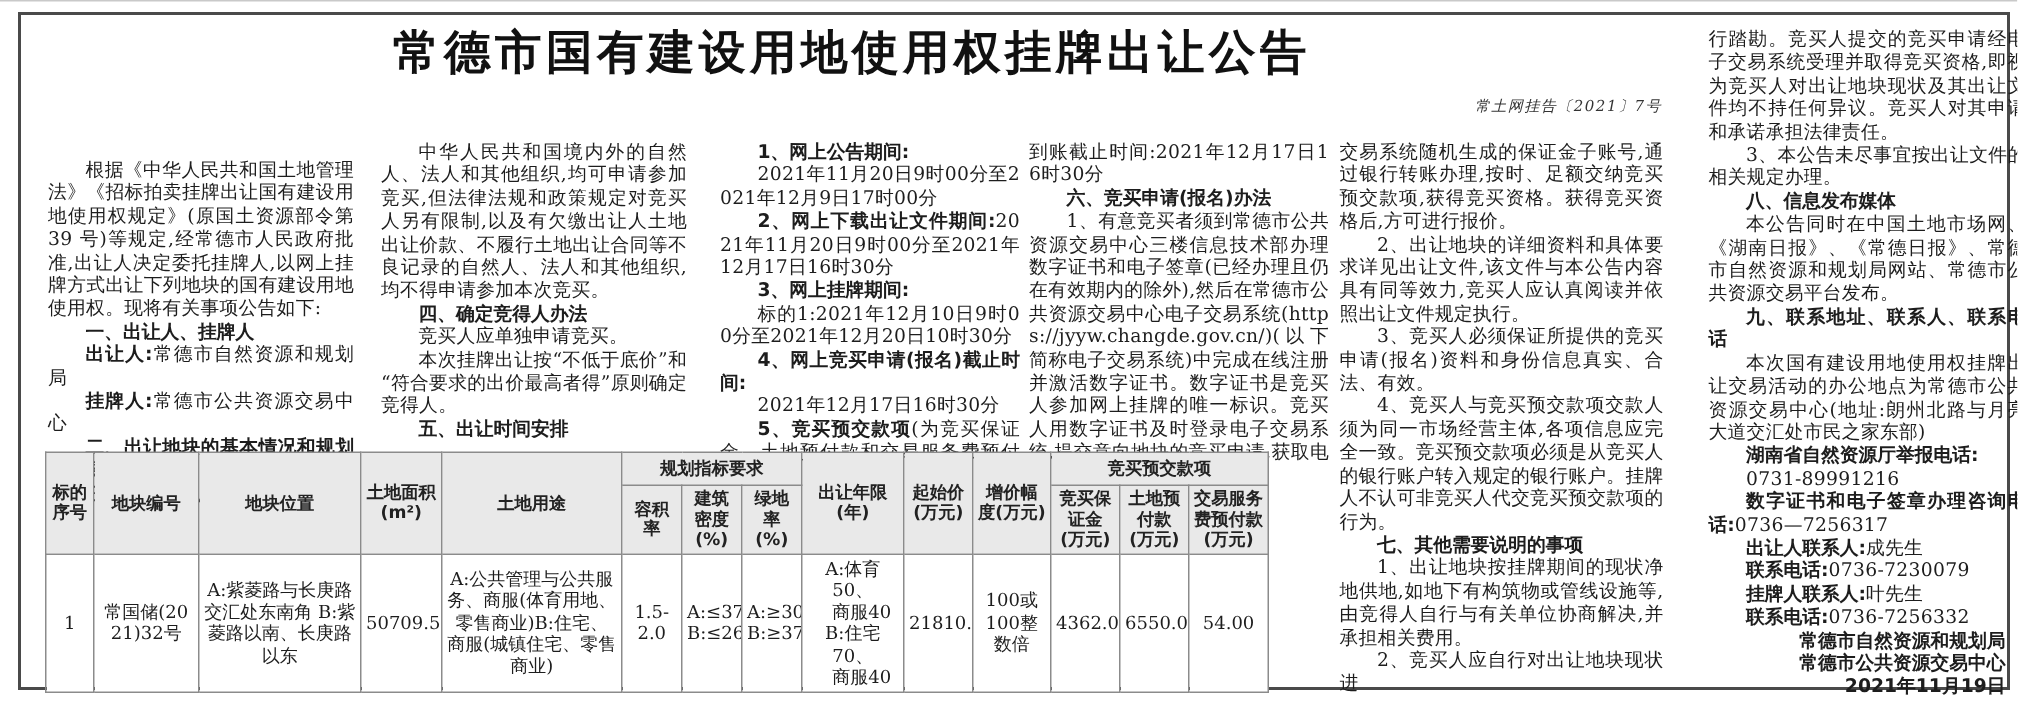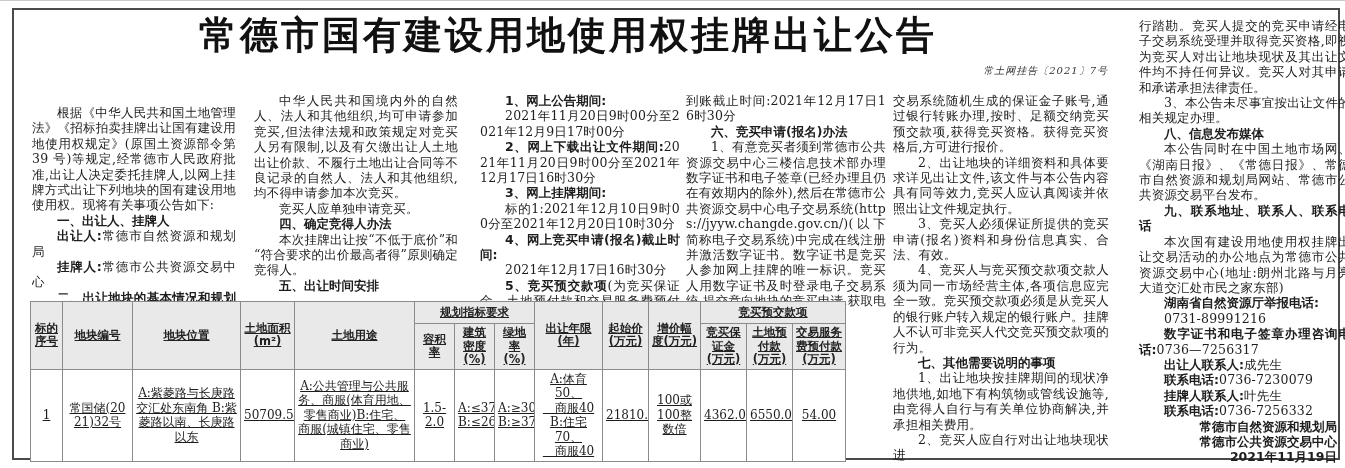--- a/index.html
+++ b/index.html
@@ -2,39 +2,39 @@
 <html lang="zh"><head>
 <meta charset="utf-8">
 <style>
   html,body{margin:0;padding:0;background:#fff;}
   #page{position:relative;width:1345px;height:468px;background:#fff;overflow:hidden;
         font-family:"DejaVu Serif","Liberation Serif",serif;color:#1d1d1d;}
   .hairline-top{position:absolute;left:0;top:0;width:1345px;height:1px;background:#c9c9c9;}
   .frame{position:absolute;left:12px;top:8px;width:1324px;height:448px;border:2px solid #4a4a4a;background:#fff;}
   .title{position:absolute;left:30px;top:12px;width:1076px;text-align:center;
          font-family:"DejaVu Sans","Liberation Sans",sans-serif;font-weight:bold;
-         font-size:38px;line-height:46px;letter-spacing:3px;color:#111;}
+         font-size:31px;line-height:46px;letter-spacing:3px;color:#111;}
   .docnum{position:absolute;left:32px;top:64px;width:1076px;text-align:right;
           font-style:italic;font-size:10px;color:#333;letter-spacing:1px;}
   .tcol{position:absolute;font-size:12.5px;line-height:15.4px;text-align:justify;
         word-break:break-all;letter-spacing:0.2px;}
   .tcol p{margin:0;padding:0;}
   .para.indent{text-indent:2em;}
   .para.flush{text-indent:0;}
   .para.right{text-align:right;text-indent:0;padding-right:14px;}
   .b{font-weight:bold;font-family:"DejaVu Sans","Liberation Sans",sans-serif;letter-spacing:0;}
   #col-1{left:32px;top:105px;width:204px;height:204px;}
   #col-2{left:254px;top:93px;width:204px;height:204px;}
   #col-3{left:480px;top:93px;width:200px;height:204px;}
   #col-4{left:686px;top:93px;width:200px;height:204px;}
   #col-5{left:893px;top:93px;width:216px;height:362px;}
   #col-6{left:1120px;top:18px;width:212px;height:432px;margin-left:19px;}
   .land-table{position:absolute;left:30px;top:301px;width:815px;border-collapse:collapse;
               table-layout:fixed;font-size:12px;line-height:14.5px;}
-  .land-table th,.land-table td{border:1px solid #8b8b8b;padding:2px 3px;overflow:hidden;text-decoration:underline;}
+  .land-table th,.land-table td{border:1px solid #8b8b8b;padding:2px 3px;overflow:hidden;}
   .land-table th{background:#e9e9e9;font-family:"DejaVu Sans","Liberation Sans",sans-serif;
                  font-weight:bold;font-size:11.5px;line-height:13.5px;text-align:center;
                  vertical-align:middle;color:#222;}
   .land-table td{background:#fff;text-align:center;vertical-align:middle;color:#1d1d1d;}
   .land-table .grp{height:22px;}
   .land-table .sub{height:36px;}
   .land-table .body-row td{height:78px;}
   .prelines{white-space:pre-line;text-align:left;}
   .justify-cell{text-align:justify;word-break:break-all;}
 </style>
@@ -51,22 +51,22 @@
   <div id="col-1" class="tcol">
       <p class="para indent"><span>根据《中华人民共和国土地管理法》《招标拍卖挂牌出让国有建设用地使用权规定》(原国土资源部令第 39 号)等规定,经常德市人民政府批准,出让人决定委托挂牌人,以网上挂牌方式出让下列地块的国有建设用地使用权。现将有关事项公告如下:</span></p>
       <p class="para indent"><span class="b">一、出让人、挂牌人</span></p>
       <p class="para indent"><span class="b">出让人:</span><span>常德市自然资源和规划局</span></p>
       <p class="para indent"><span class="b">挂牌人:</span><span>常德市公共资源交易中心</span></p>
       <p class="para indent"><span class="b">二、出让地块的基本情况和规划指标要求</span><span>(见下表)</span></p>
       <p class="para indent"><span class="b">三、竞买资格及要求</span></p>
     </div>
   <div id="col-2" class="tcol">
       <p class="para indent"><span>中华人民共和国境内外的自然人、法人和其他组织,均可申请参加竞买,但法律法规和政策规定对竞买人另有限制,以及有欠缴出让人土地出让价款、不履行土地出让合同等不良记录的自然人、法人和其他组织,均不得申请参加本次竞买。</span></p>
+      <p class="para indent"><span class="b">四、确定竞得人办法</span></p>
       <p class="para indent"><span>竞买人应单独申请竞买。</span></p>
-      <p class="para indent"><span class="b">四、确定竞得人办法</span></p>
       <p class="para indent"><span>本次挂牌出让按“不低于底价”和“符合要求的出价最高者得”原则确定竞得人。</span></p>
       <p class="para indent"><span class="b">五、出让时间安排</span></p>
     </div>
   <div id="col-3" class="tcol">
       <p class="para indent"><span class="b">1、网上公告期间:</span></p>
       <p class="para indent"><span>2021年11月20日9时00分至2021年12月9日17时00分</span></p>
       <p class="para indent"><span class="b">2、网上下载出让文件期间:</span><span>2021年11月20日9时00分至2021年12月17日16时30分</span></p>
       <p class="para indent"><span class="b">3、网上挂牌期间:</span></p>
       <p class="para indent"><span>标的1:2021年12月10日9时00分至2021年12月20日10时30分</span></p>
       <p class="para indent"><span class="b">4、网上竞买申请(报名)截止时间:</span></p>

